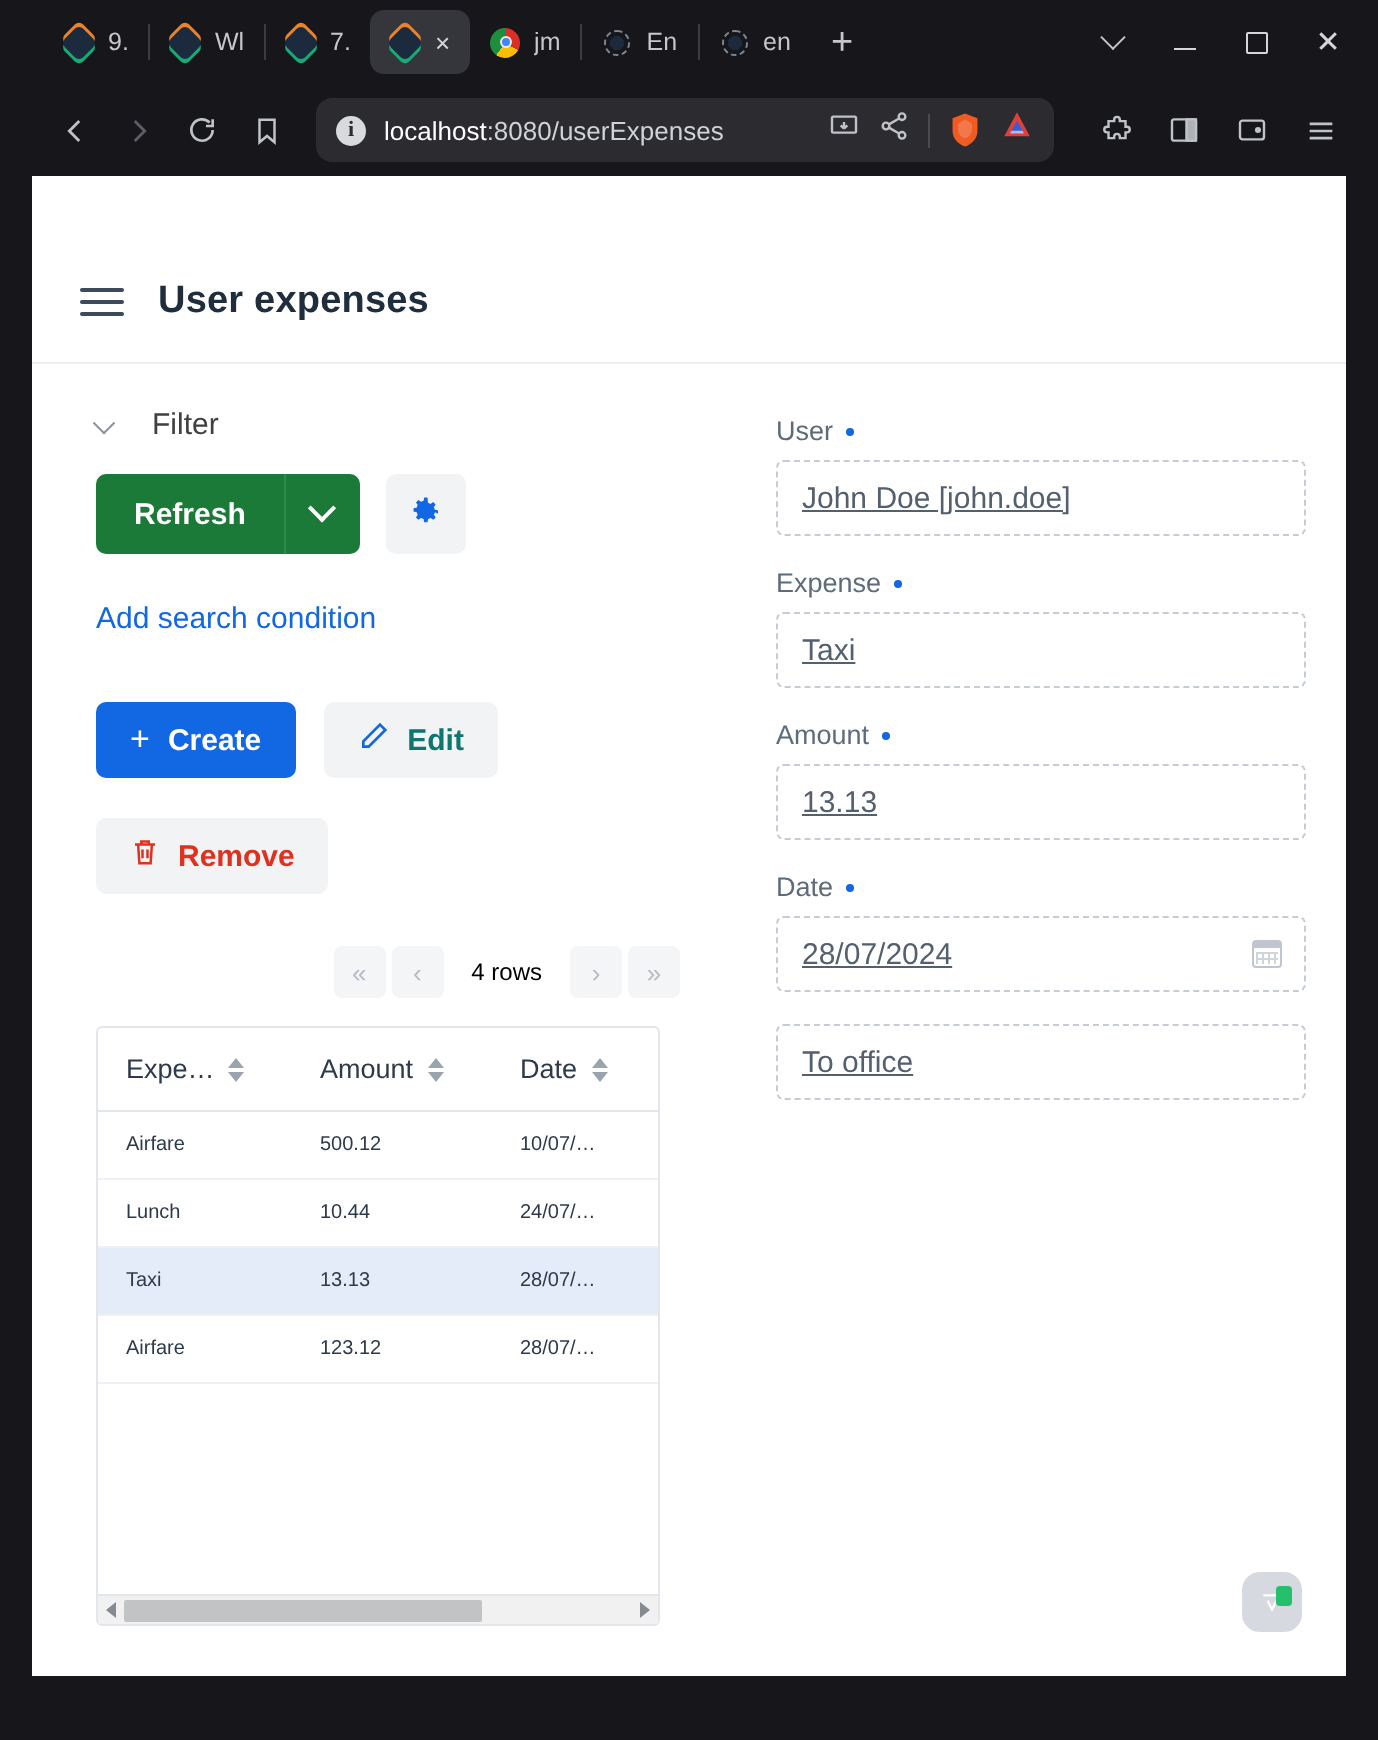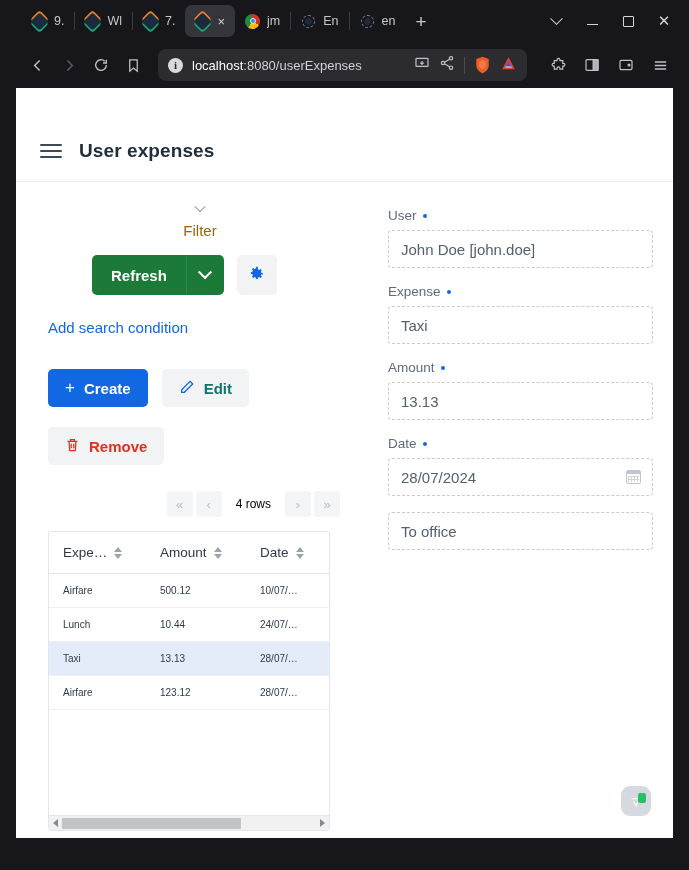--- a/index.html
+++ b/index.html
@@ -122,36 +122,36 @@
   .hamburger { width: 22px; }
   .hamburger span { display: block; height: 2px; background: #3d4a5c; border-radius: 1px; margin: 4px 0; }
   .apptitle { font-size: 19px; font-weight: bold; color: #1f2d3d; letter-spacing: .1px; }
 
   
   .cols { display: flex; padding: 22px 20px 0 20px; }
   .leftcol { width: 316px; flex: 0 0 316px; }
   .rightcol { flex: 1; padding-left: 36px; padding-top: 4px; }
 
   
-  .filterhdr { display: flex; align-items: center; gap: 10px; color: #a16207; font-size: 15px; margin: 0 0 16px 12px; flex-direction: column; }
+  .filterhdr { display: flex; align-items: center; gap: 20px; color: #404040; font-size: 15px; margin: 0 0 16px 12px; }
   .caret-d { width: 8px; height: 8px; border-right: 1.7px solid #8a94a2; border-bottom: 1.7px solid #8a94a2; transform: rotate(45deg) translate(-1px,-1px); }
 
   .btnrow { display: flex; align-items: center; gap: 13px; margin-left: 12px; }
   .btn-refresh {
     background: #1b7a37; color: #fff; font-size: 15px; font-weight: bold;
     height: 40px; padding: 0 19px; border: none;
     border-radius: 5px 0 0 5px; cursor: pointer;
   }
   .btn-refresh-split {
     background: #1b7a37; width: 38px; height: 40px; border: none;
     border-left: 1px solid #2b8c47; border-radius: 0 5px 5px 0;
     display: flex; align-items: center; justify-content: center; cursor: pointer;
   }
   .wcaret { width: 10px; height: 10px; border-right: 2px solid #fff; border-bottom: 2px solid #fff; transform: rotate(45deg) translate(-2px,-2px); }
-  .splitwrap { display: flex; margin-left: 44px; }
+  .splitwrap { display: flex; }
   .btn-gear {
     width: 40px; height: 40px; background: #f2f3f5; border: none;
     border-radius: 5px; display: flex; align-items: center; justify-content: center; cursor: pointer;
   }
   .link-add {
     display: inline-block; color: #1268e3; font-size: 15px;
     margin: 24px 0 0 12px; text-decoration: none; cursor: pointer;
   }
 
   .crudrow { display: flex; gap: 14px; margin: 32px 0 0 12px; }
@@ -208,20 +208,21 @@
 
   
   .field { margin-bottom: 16px; }
   .flabel { font-size: 13.5px; color: #5e6b7b; margin-bottom: 7px; display: flex; align-items: center; gap: 6px; }
   .reqdot { width: 4px; height: 4px; border-radius: 50%; background: #1268e3; display: inline-block; }
   .finput {
     height: 38px; border: 1px dashed #c6ccd4; border-radius: 4px;
     display: flex; align-items: center; padding: 0 12px;
     font-size: 15px; color: #55606e; background: #fff;
     position: relative;
+    text-decoration: underline;
   }
   .cal {
     position: absolute; right: 11px; width: 15px; height: 14px;
     border: 1.5px solid #bfc6cf; border-radius: 2px;
     background: linear-gradient(#bfc6cf 0 3px, #fff 3px);
   }
   .cal::after {
     content: ""; position: absolute; left: 1px; right: 1px; top: 5px; bottom: 1px;
     background-image: linear-gradient(to right, #cfd5dc 1px, transparent 1px), linear-gradient(to bottom, #cfd5dc 1px, transparent 1px);
     background-size: 3px 3px;

